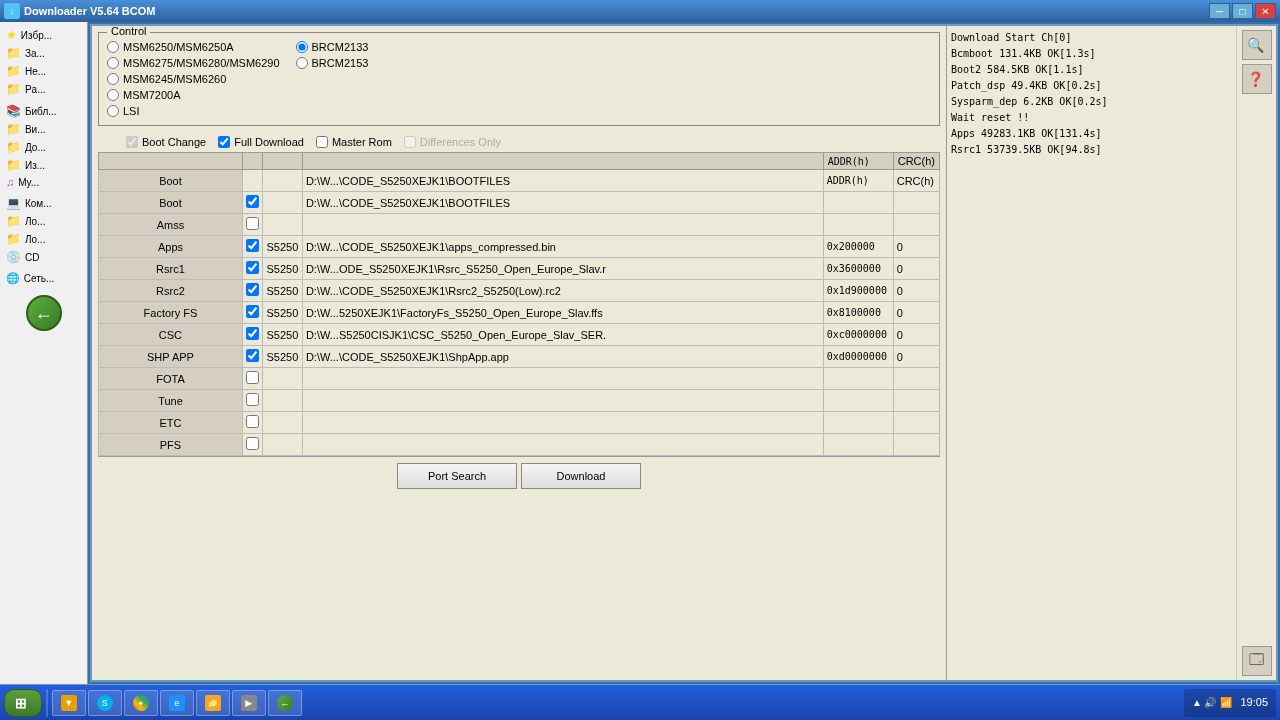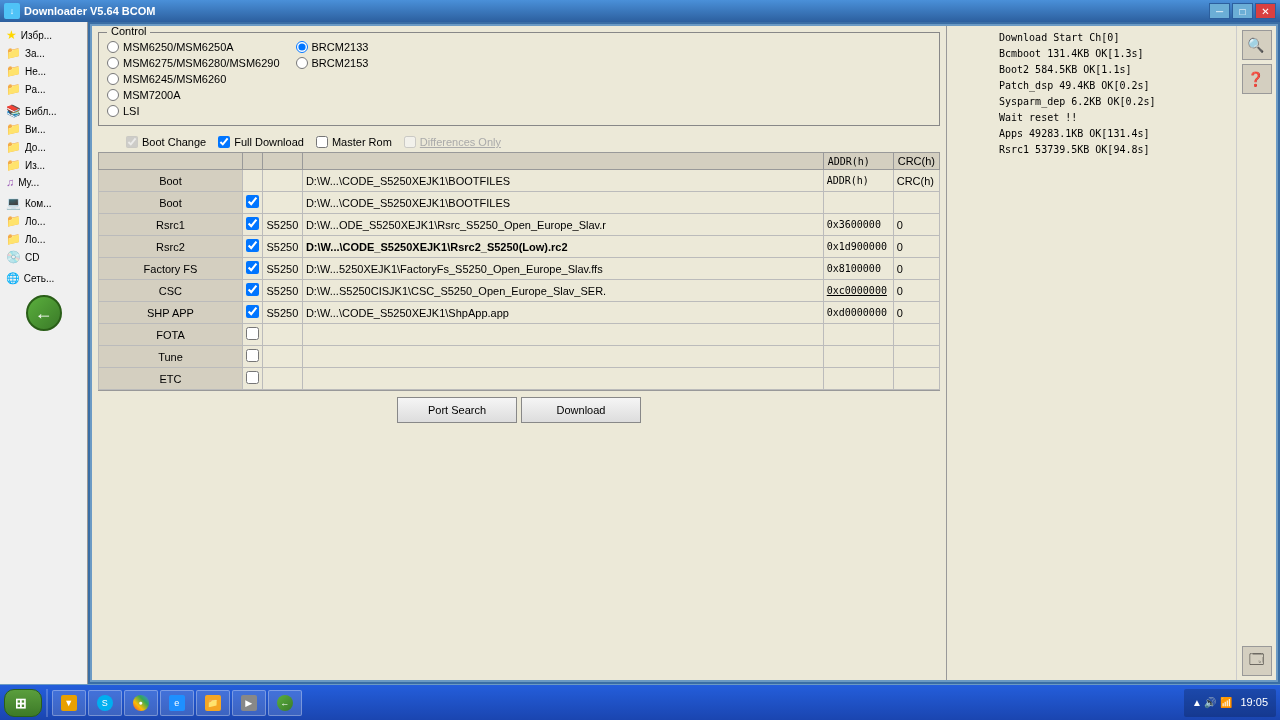--- a/index.html
+++ b/index.html
@@ -161,21 +161,21 @@
       padding: 4px 0;
       margin-left: 28px;
     }
     .option-item {
       display: flex;
       align-items: center;
       gap: 4px;
       font-size: 11px;
     }
     .option-item input[type=checkbox] { margin: 0; width: 12px; height: 12px; }
-    .option-disabled { color: #aaa; text-decoration: underline; }
+    .option-disabled { color: #aaa; }
 
     
     .file-table {
       width: 100%;
       border-collapse: collapse;
       font-size: 11px;
     }
     .file-table th {
       background: #d4cfc0;
       border: 1px solid #999;
@@ -225,21 +225,20 @@
       padding: 4px;
       font-family: monospace;
       font-size: 10px;
       color: #000;
       overflow-y: auto;
       flex-shrink: 0;
     }
     .log-line {
       line-height: 16px;
       white-space: nowrap;
-      margin-left: 48px;
     }
 
     
     .bottom-bar {
       display: flex;
       justify-content: center;
       gap: 4px;
       padding: 6px;
       background: #ece9d8;
       border-top: 1px solid #999;
@@ -518,49 +517,65 @@
               </tr>
               <tr>
                 <td class="row-label">Boot</td>
                 <td class="row-check"><input type="checkbox" checked="" style=""></td>
                 <td class="row-type"></td>
                 <td class="row-path" style="max-width: 220px; overflow: hidden; white-space: nowrap; text-overflow: ellipsis;">D:\W...\CODE_S5250XEJK1\BOOTFILES</td>
                 <td class="row-addr" style="font-family: monospace; font-size: 10px;"></td>
                 <td class="row-crc"></td>
               </tr>
               <tr>
+                <td class="row-label">Amss</td>
+                <td class="row-check"><input type="checkbox" style=""></td>
+                <td class="row-type"></td>
+                <td class="row-path" style="max-width: 220px; overflow: hidden; white-space: nowrap; text-overflow: ellipsis;"></td>
+                <td class="row-addr" style="font-family: monospace; font-size: 10px;"></td>
+                <td class="row-crc"></td>
+              </tr>
+              <tr>
+                <td class="row-label">Apps</td>
+                <td class="row-check"><input type="checkbox" checked="" style=""></td>
+                <td class="row-type">S5250</td>
+                <td class="row-path" style="max-width: 220px; overflow: hidden; white-space: nowrap; text-overflow: ellipsis;">D:\W...\CODE_S5250XEJK1\apps_compressed.bin</td>
+                <td class="row-addr" style="font-family: monospace; font-size: 10px;">0x200000</td>
+                <td class="row-crc">0</td>
+              </tr>
+              <tr>
                 <td class="row-label">Rsrc1</td>
                 <td class="row-check"><input type="checkbox" checked="" style=""></td>
                 <td class="row-type">S5250</td>
                 <td class="row-path" style="max-width: 220px; overflow: hidden; white-space: nowrap; text-overflow: ellipsis;">D:\W...ODE_S5250XEJK1\Rsrc_S5250_Open_Europe_Slav.r</td>
                 <td class="row-addr" style="font-family: monospace; font-size: 10px;">0x3600000</td>
                 <td class="row-crc">0</td>
               </tr>
               <tr>
                 <td class="row-label">Rsrc2</td>
                 <td class="row-check"><input type="checkbox" checked="" style=""></td>
                 <td class="row-type">S5250</td>
-                <td class="row-path" style="max-width: 220px; overflow: hidden; white-space: nowrap; text-overflow: ellipsis; font-weight: bold;">D:\W...\CODE_S5250XEJK1\Rsrc2_S5250(Low).rc2</td>
+                <td class="row-path" style="max-width: 220px; overflow: hidden; white-space: nowrap; text-overflow: ellipsis;">D:\W...\CODE_S5250XEJK1\Rsrc2_S5250(Low).rc2</td>
                 <td class="row-addr" style="font-family: monospace; font-size: 10px;">0x1d900000</td>
                 <td class="row-crc">0</td>
               </tr>
               <tr>
                 <td class="row-label">Factory FS</td>
                 <td class="row-check"><input type="checkbox" checked="" style=""></td>
                 <td class="row-type">S5250</td>
                 <td class="row-path" style="max-width: 220px; overflow: hidden; white-space: nowrap; text-overflow: ellipsis;">D:\W...5250XEJK1\FactoryFs_S5250_Open_Europe_Slav.ffs</td>
                 <td class="row-addr" style="font-family: monospace; font-size: 10px;">0x8100000</td>
                 <td class="row-crc">0</td>
               </tr>
               <tr>
                 <td class="row-label">CSC</td>
                 <td class="row-check"><input type="checkbox" checked="" style=""></td>
                 <td class="row-type">S5250</td>
                 <td class="row-path" style="max-width: 220px; overflow: hidden; white-space: nowrap; text-overflow: ellipsis;">D:\W...S5250CISJK1\CSC_S5250_Open_Europe_Slav_SER.</td>
-                <td class="row-addr" style="font-family: monospace; font-size: 10px; text-decoration: underline;">0xc0000000</td>
+                <td class="row-addr" style="font-family: monospace; font-size: 10px;">0xc0000000</td>
                 <td class="row-crc">0</td>
               </tr>
               <tr>
                 <td class="row-label">SHP APP</td>
                 <td class="row-check"><input type="checkbox" checked="" style=""></td>
                 <td class="row-type">S5250</td>
                 <td class="row-path" style="max-width: 220px; overflow: hidden; white-space: nowrap; text-overflow: ellipsis;">D:\W...\CODE_S5250XEJK1\ShpApp.app</td>
                 <td class="row-addr" style="font-family: monospace; font-size: 10px;">0xd0000000</td>
                 <td class="row-crc">0</td>
               </tr>
@@ -575,20 +590,28 @@
               <tr>
                 <td class="row-label">Tune</td>
                 <td class="row-check"><input type="checkbox" style=""></td>
                 <td class="row-type"></td>
                 <td class="row-path" style="max-width: 220px; overflow: hidden; white-space: nowrap; text-overflow: ellipsis;"></td>
                 <td class="row-addr" style="font-family: monospace; font-size: 10px;"></td>
                 <td class="row-crc"></td>
               </tr>
               <tr>
                 <td class="row-label">ETC</td>
+                <td class="row-check"><input type="checkbox" style=""></td>
+                <td class="row-type"></td>
+                <td class="row-path" style="max-width: 220px; overflow: hidden; white-space: nowrap; text-overflow: ellipsis;"></td>
+                <td class="row-addr" style="font-family: monospace; font-size: 10px;"></td>
+                <td class="row-crc"></td>
+              </tr>
+              <tr>
+                <td class="row-label">PFS</td>
                 <td class="row-check"><input type="checkbox" style=""></td>
                 <td class="row-type"></td>
                 <td class="row-path" style="max-width: 220px; overflow: hidden; white-space: nowrap; text-overflow: ellipsis;"></td>
                 <td class="row-addr" style="font-family: monospace; font-size: 10px;"></td>
                 <td class="row-crc"></td>
               </tr>
             </tbody>
         </table>
 
         <div class="bottom-bar">

